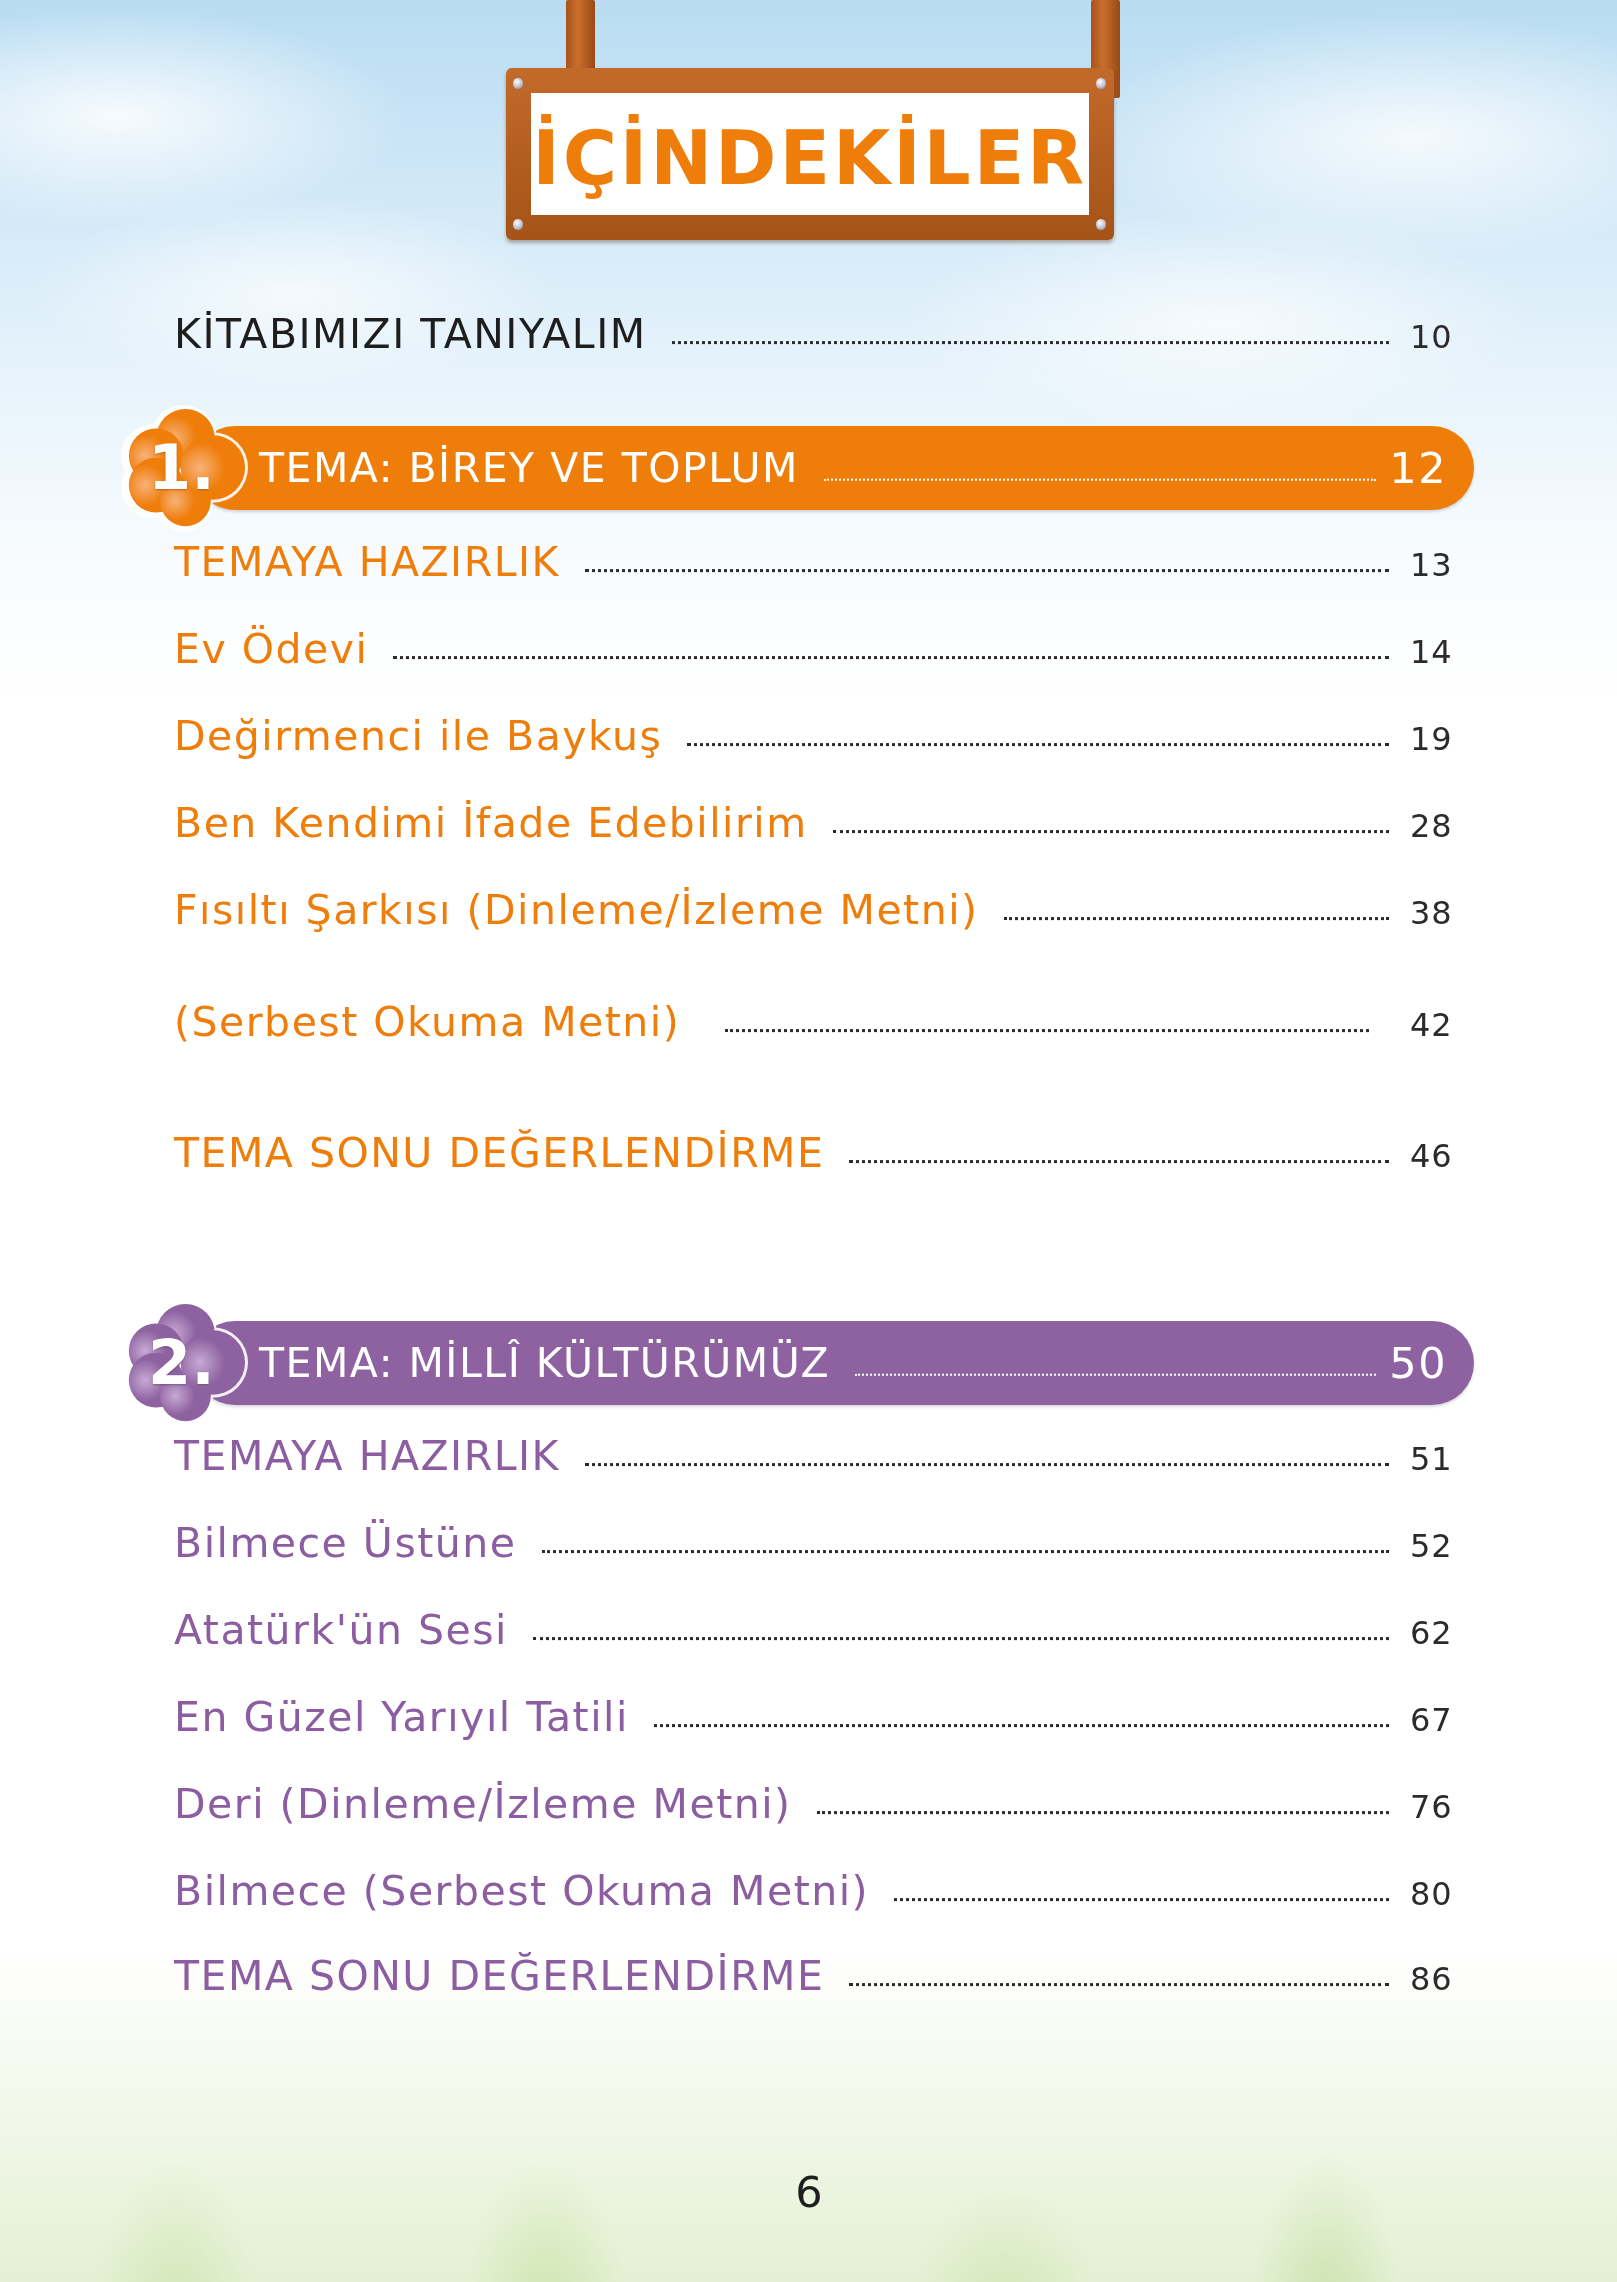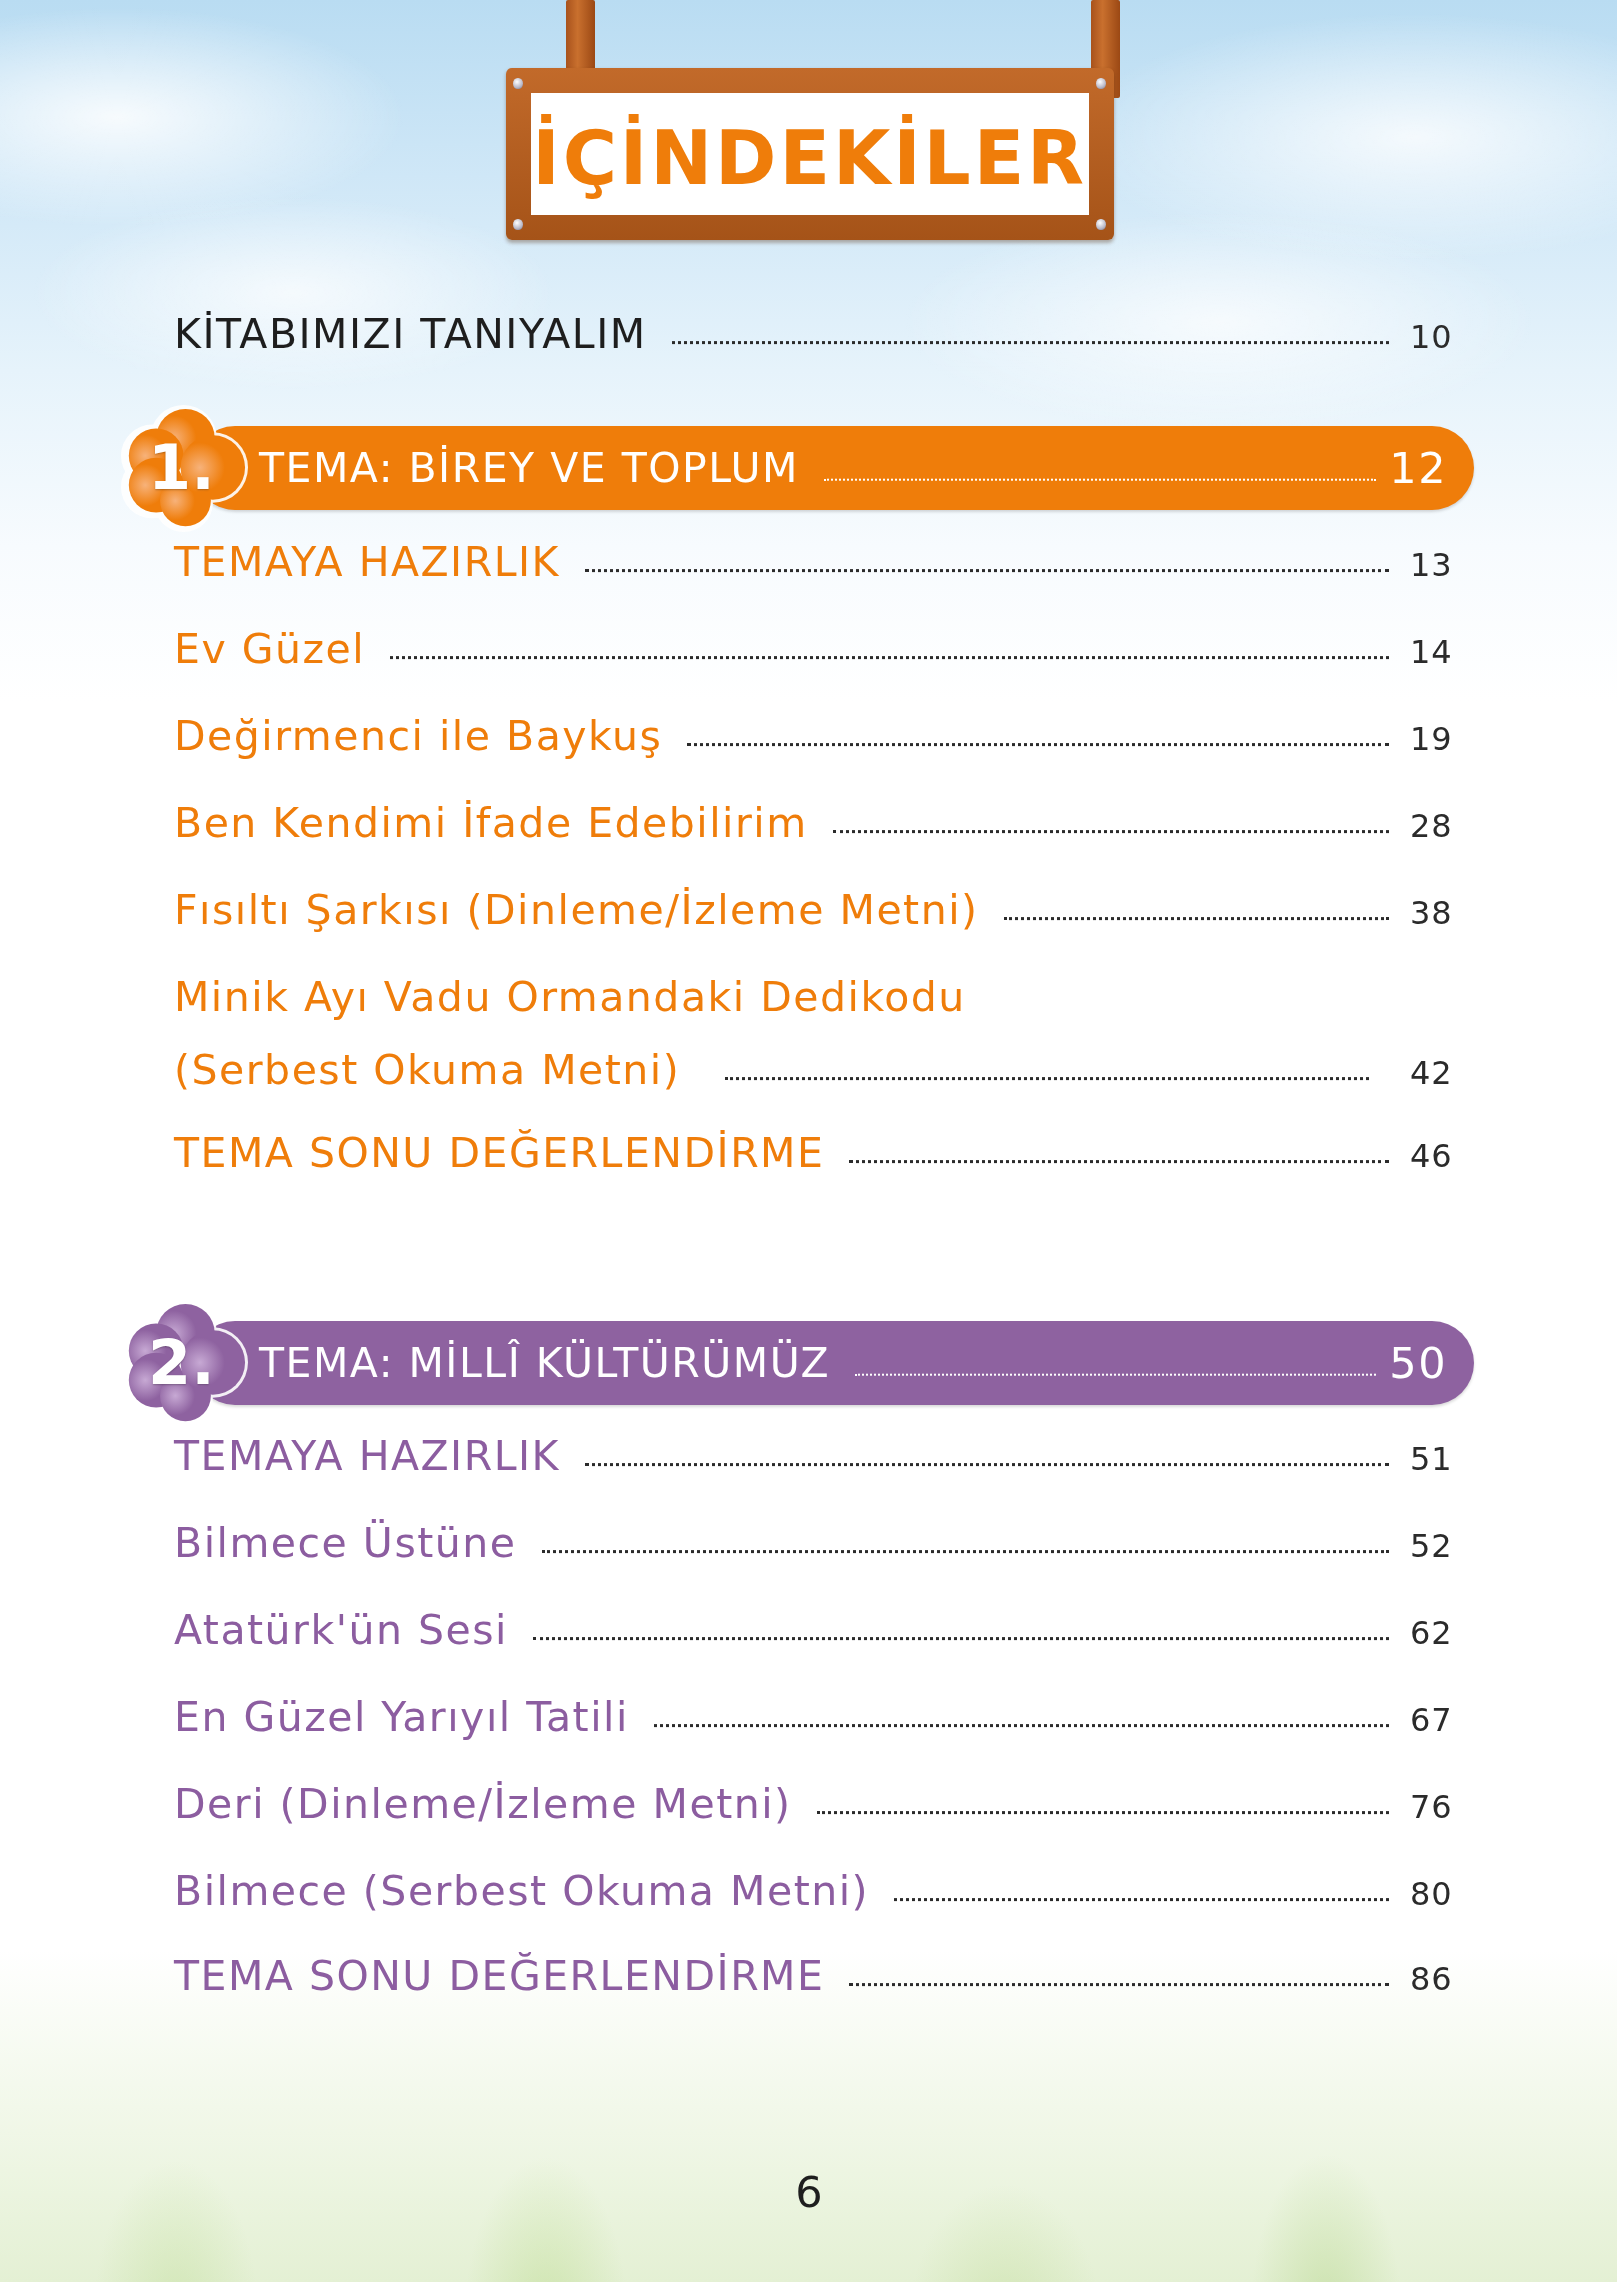--- a/index.html
+++ b/index.html
@@ -146,41 +146,40 @@
     <span class="page">12</span>
   </div>
 </div>
 
 <div class="row orange" style="top:538px">
   <span class="title">TEMAYA HAZIRLIK</span>
   <span class="leader"></span>
   <span class="page">13</span>
 </div>
 <div class="row orange" style="top:625px">
-  <span class="title">Ev Güzel</span>
+  <span class="title">Ev Ödevi</span>
   <span class="leader"></span>
   <span class="page">14</span>
 </div>
 <div class="row orange" style="top:712px">
   <span class="title">Değirmenci ile Baykuş</span>
   <span class="leader"></span>
   <span class="page">19</span>
 </div>
 <div class="row orange" style="top:799px">
   <span class="title">Ben Kendimi İfade Edebilirim</span>
   <span class="leader"></span>
   <span class="page">28</span>
 </div>
 <div class="row orange" style="top:886px">
   <span class="title">Fısıltı Şarkısı (Dinleme/İzleme Metni)</span>
   <span class="leader"></span>
   <span class="page">38</span>
 </div>
 <div class="row orange two-line" style="top:973px">
-  <span class="title">Minik Ayı Vadu Ormandaki Dedikodu</span>
   <div class="line2">
     <span class="title">(Serbest Okuma Metni)</span>
     <span class="leader"></span>
     <span class="page">42</span>
   </div>
 </div>
 <div class="row orange" style="top:1129px">
   <span class="title">TEMA SONU DEĞERLENDİRME</span>
   <span class="leader"></span>
   <span class="page">46</span>

